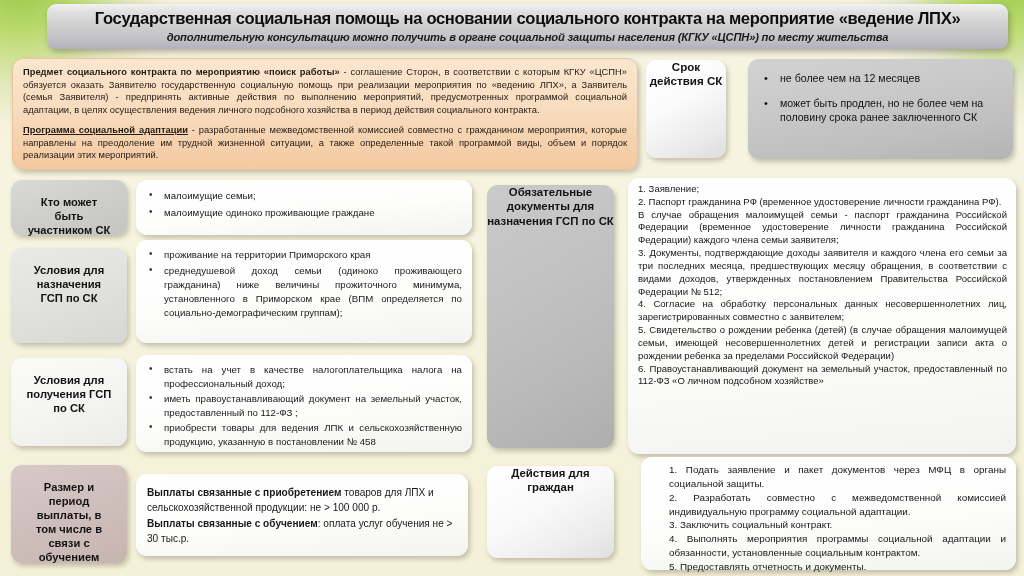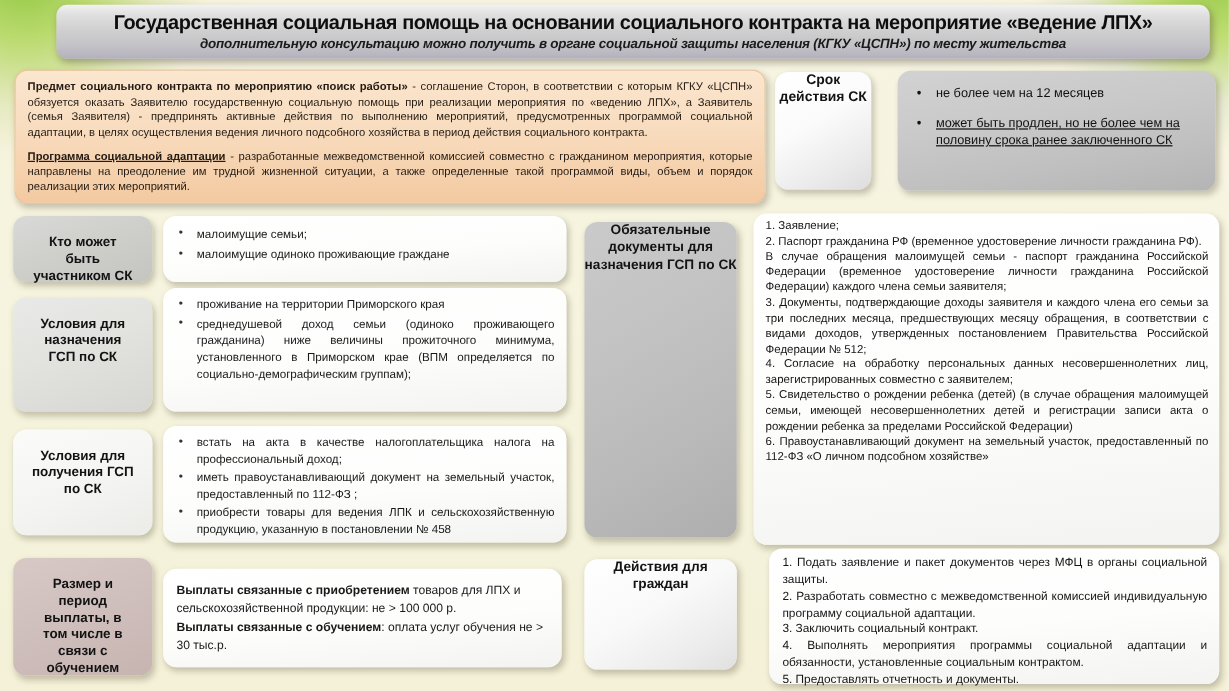--- a/index.html
+++ b/index.html
@@ -74,21 +74,21 @@
     font-size: 11.6px;
   }
   .srok-content {
     left: 748px; top: 59px; width: 265px; height: 100px;
     background: linear-gradient(170deg, #d2d2d2 0%, #c9c9c9 40%, #bfbfbf 72%, #b4b4b4 100%);
     padding: 13px 4px 8px 13px;
     font-size: 10.6px; line-height: 1.32; color: #111;
   }
   .srok-content ul { list-style: none; }
   .srok-content li { position: relative; padding-left: 19px; margin-bottom: 11px; }
-  .srok-content li:last-child { margin-bottom: 3px; text-decoration: underline; }
+  .srok-content li:last-child { margin-bottom: 3px; }
   .srok-content li::before {
     content: "•"; position: absolute; left: 3px; top: -1px; font-size: 11px;
   }
 
   
   .lbl { font-size: 11.2px; padding: 15px; }
 
   .lbl-participant {
     left: 11px; top: 180px; width: 116px; height: 55px;
     background: linear-gradient(160deg, #d9d9d7 0%, #cfcfcc 45%, #c4c4c0 100%);
@@ -150,21 +150,21 @@
   
   .box-doclist {
     left: 628px; top: 178px; width: 388px; height: 276px;
     padding: 5px 9px 4px 10px;
     font-size: 9.55px; line-height: 1.345; text-align: justify; color: #161616;
   }
   .box-doclist p { text-align: justify; }
 
   .box-citizen {
     left: 641px; top: 457px; width: 375px; height: 113px;
-    padding: 6px 10px 5px 11px;
+    padding: 6px 10px 5px 28px;
     font-size: 9.9px; line-height: 1.4; text-align: justify; color: #161616;
   }
   .box-citizen p { text-align: justify; }
 </style>
 </head>
 <body>
 
 <div class="slide">
 
   <div class="title-bar panel">
@@ -213,21 +213,21 @@
 
   <div class="wbox box-cond-assign just panel">
     <ul>
       <li>проживание на территории Приморского края</li>
       <li>среднедушевой доход семьи (одиноко проживающего гражданина) ниже величины прожиточного минимума, установленного в Приморском крае (ВПМ определяется по социально-демографическим группам);</li>
     </ul>
   </div>
 
   <div class="wbox box-cond-receive just panel">
     <ul>
-      <li>встать на акта в качестве налогоплательщика налога на профессиональный доход;</li>
+      <li>встать на учет в качестве налогоплательщика налога на профессиональный доход;</li>
       <li>иметь правоустанавливающий документ на земельный участок, предоставленный по 112-ФЗ ;</li>
       <li>приобрести товары для ведения ЛПК и сельскохозяйственную продукцию, указанную в постановлении № 458</li>
     </ul>
   </div>
 
   <div class="wbox box-payments panel">
     <div>
       <b>Выплаты связанные с приобретением</b><span> товаров для ЛПХ и сельскохозяйственной продукции: не &gt; 100 000 р.</span>
     </div>
     <div>

